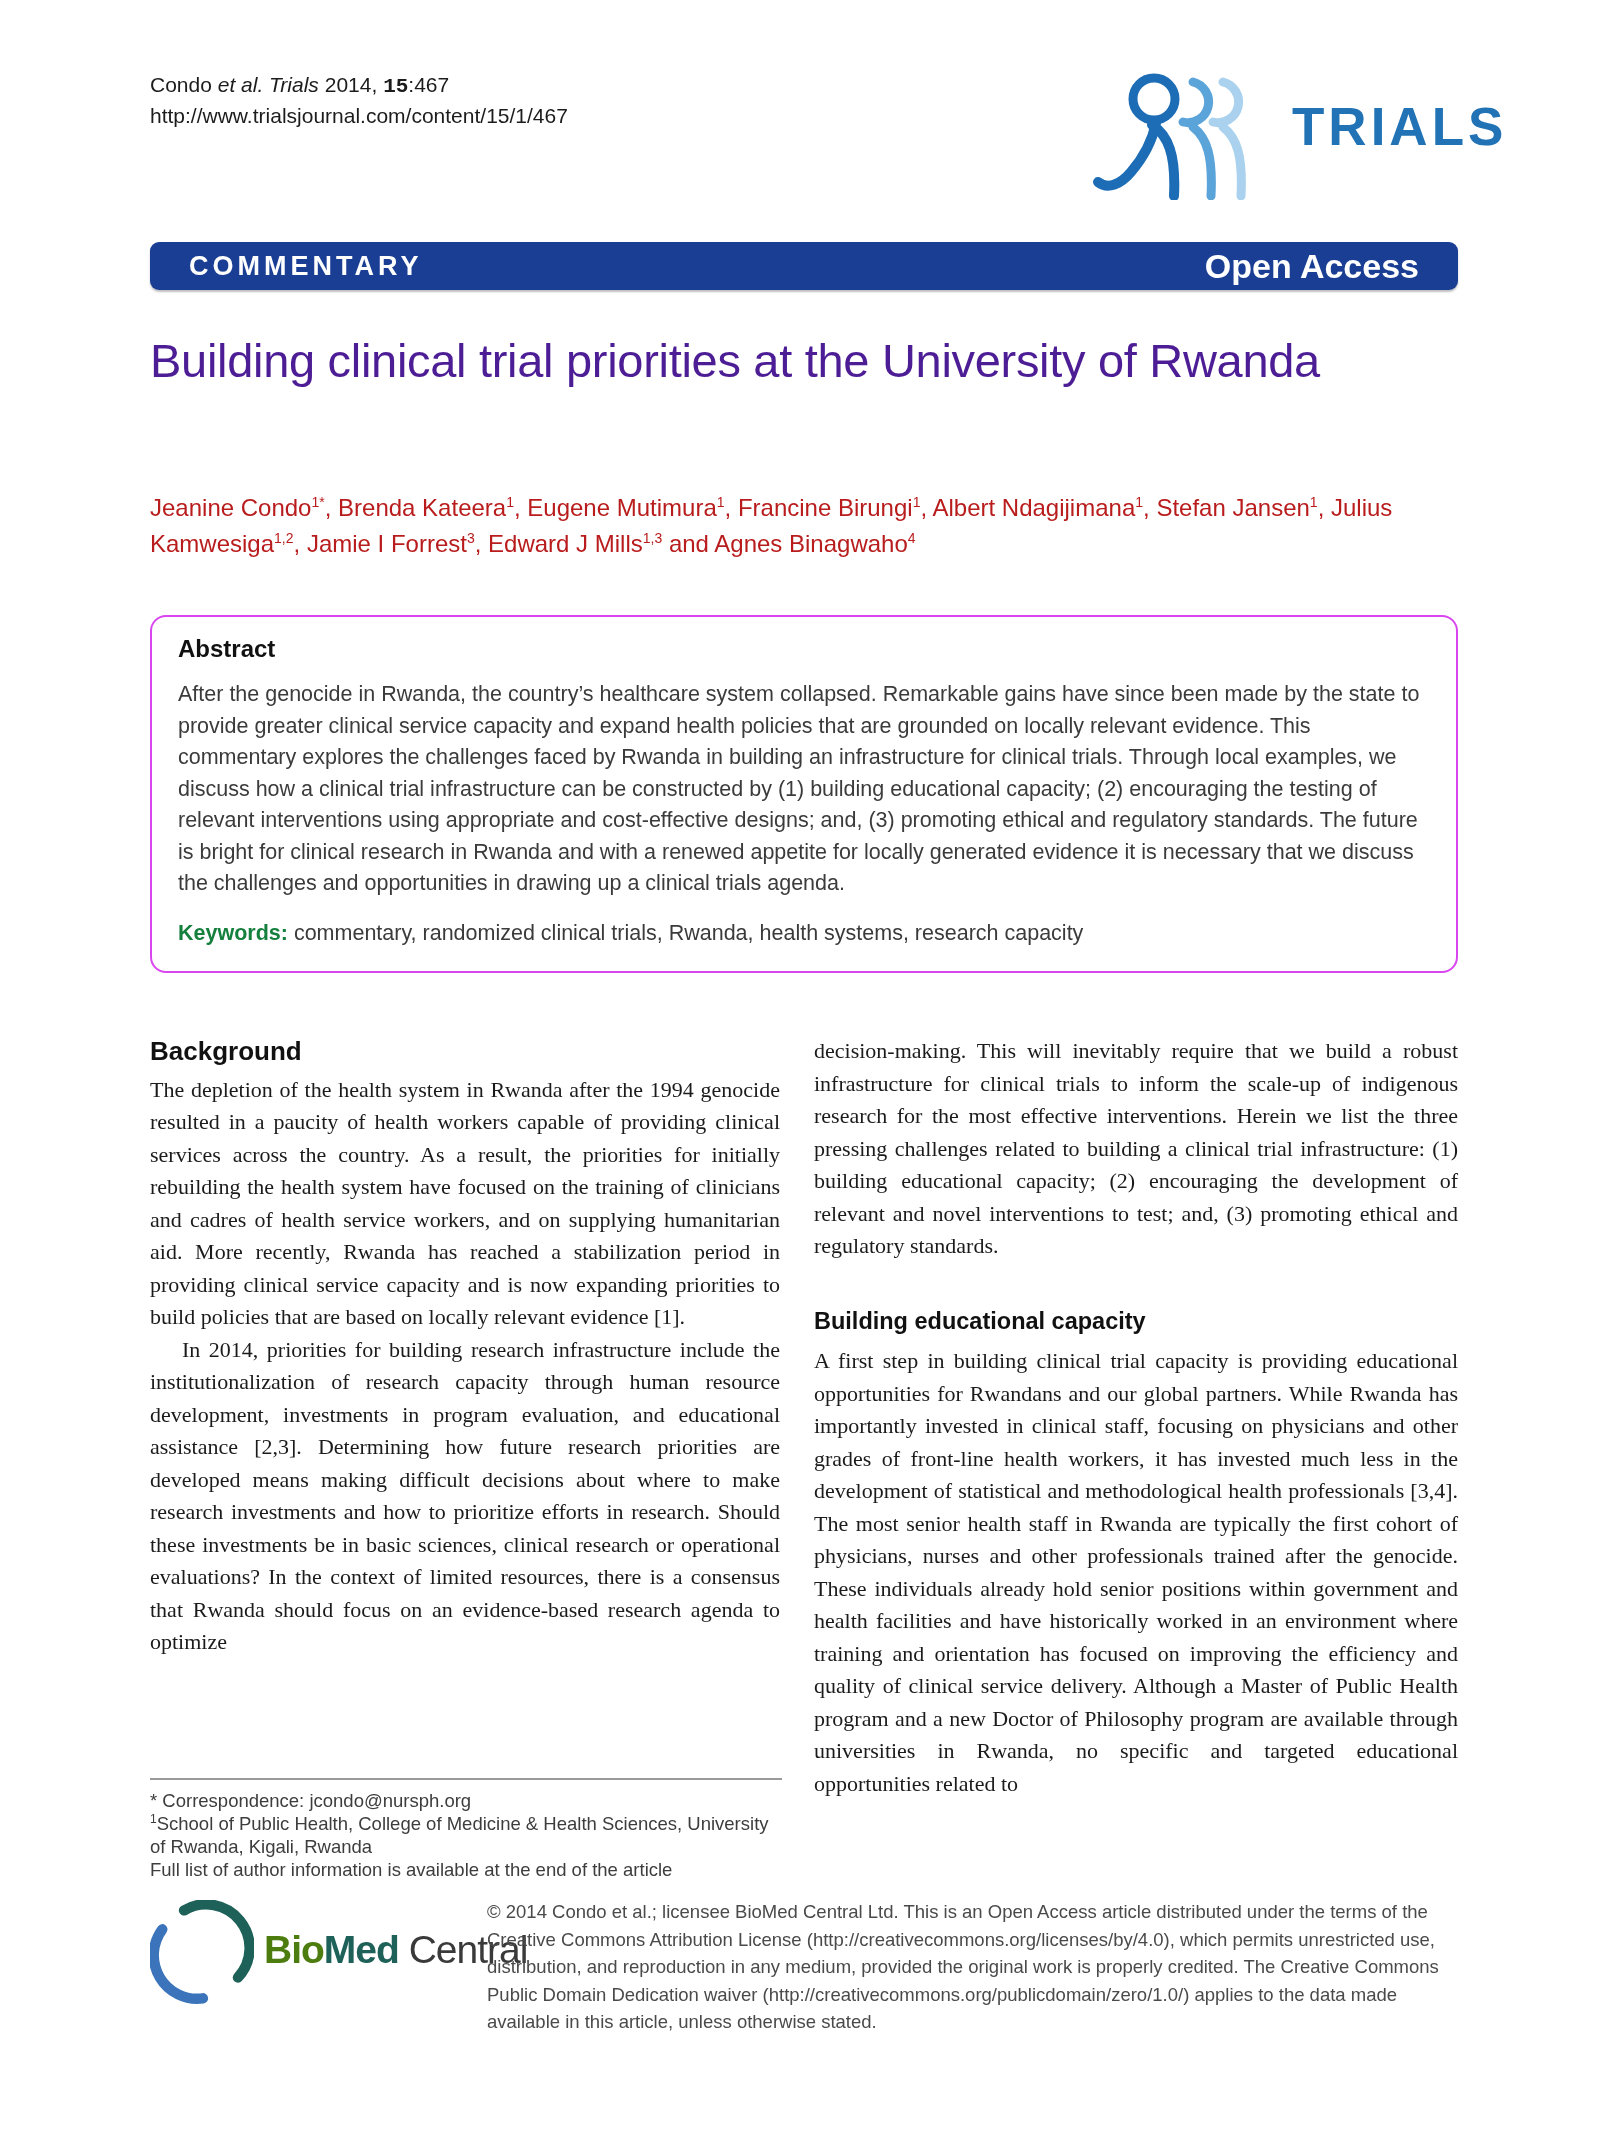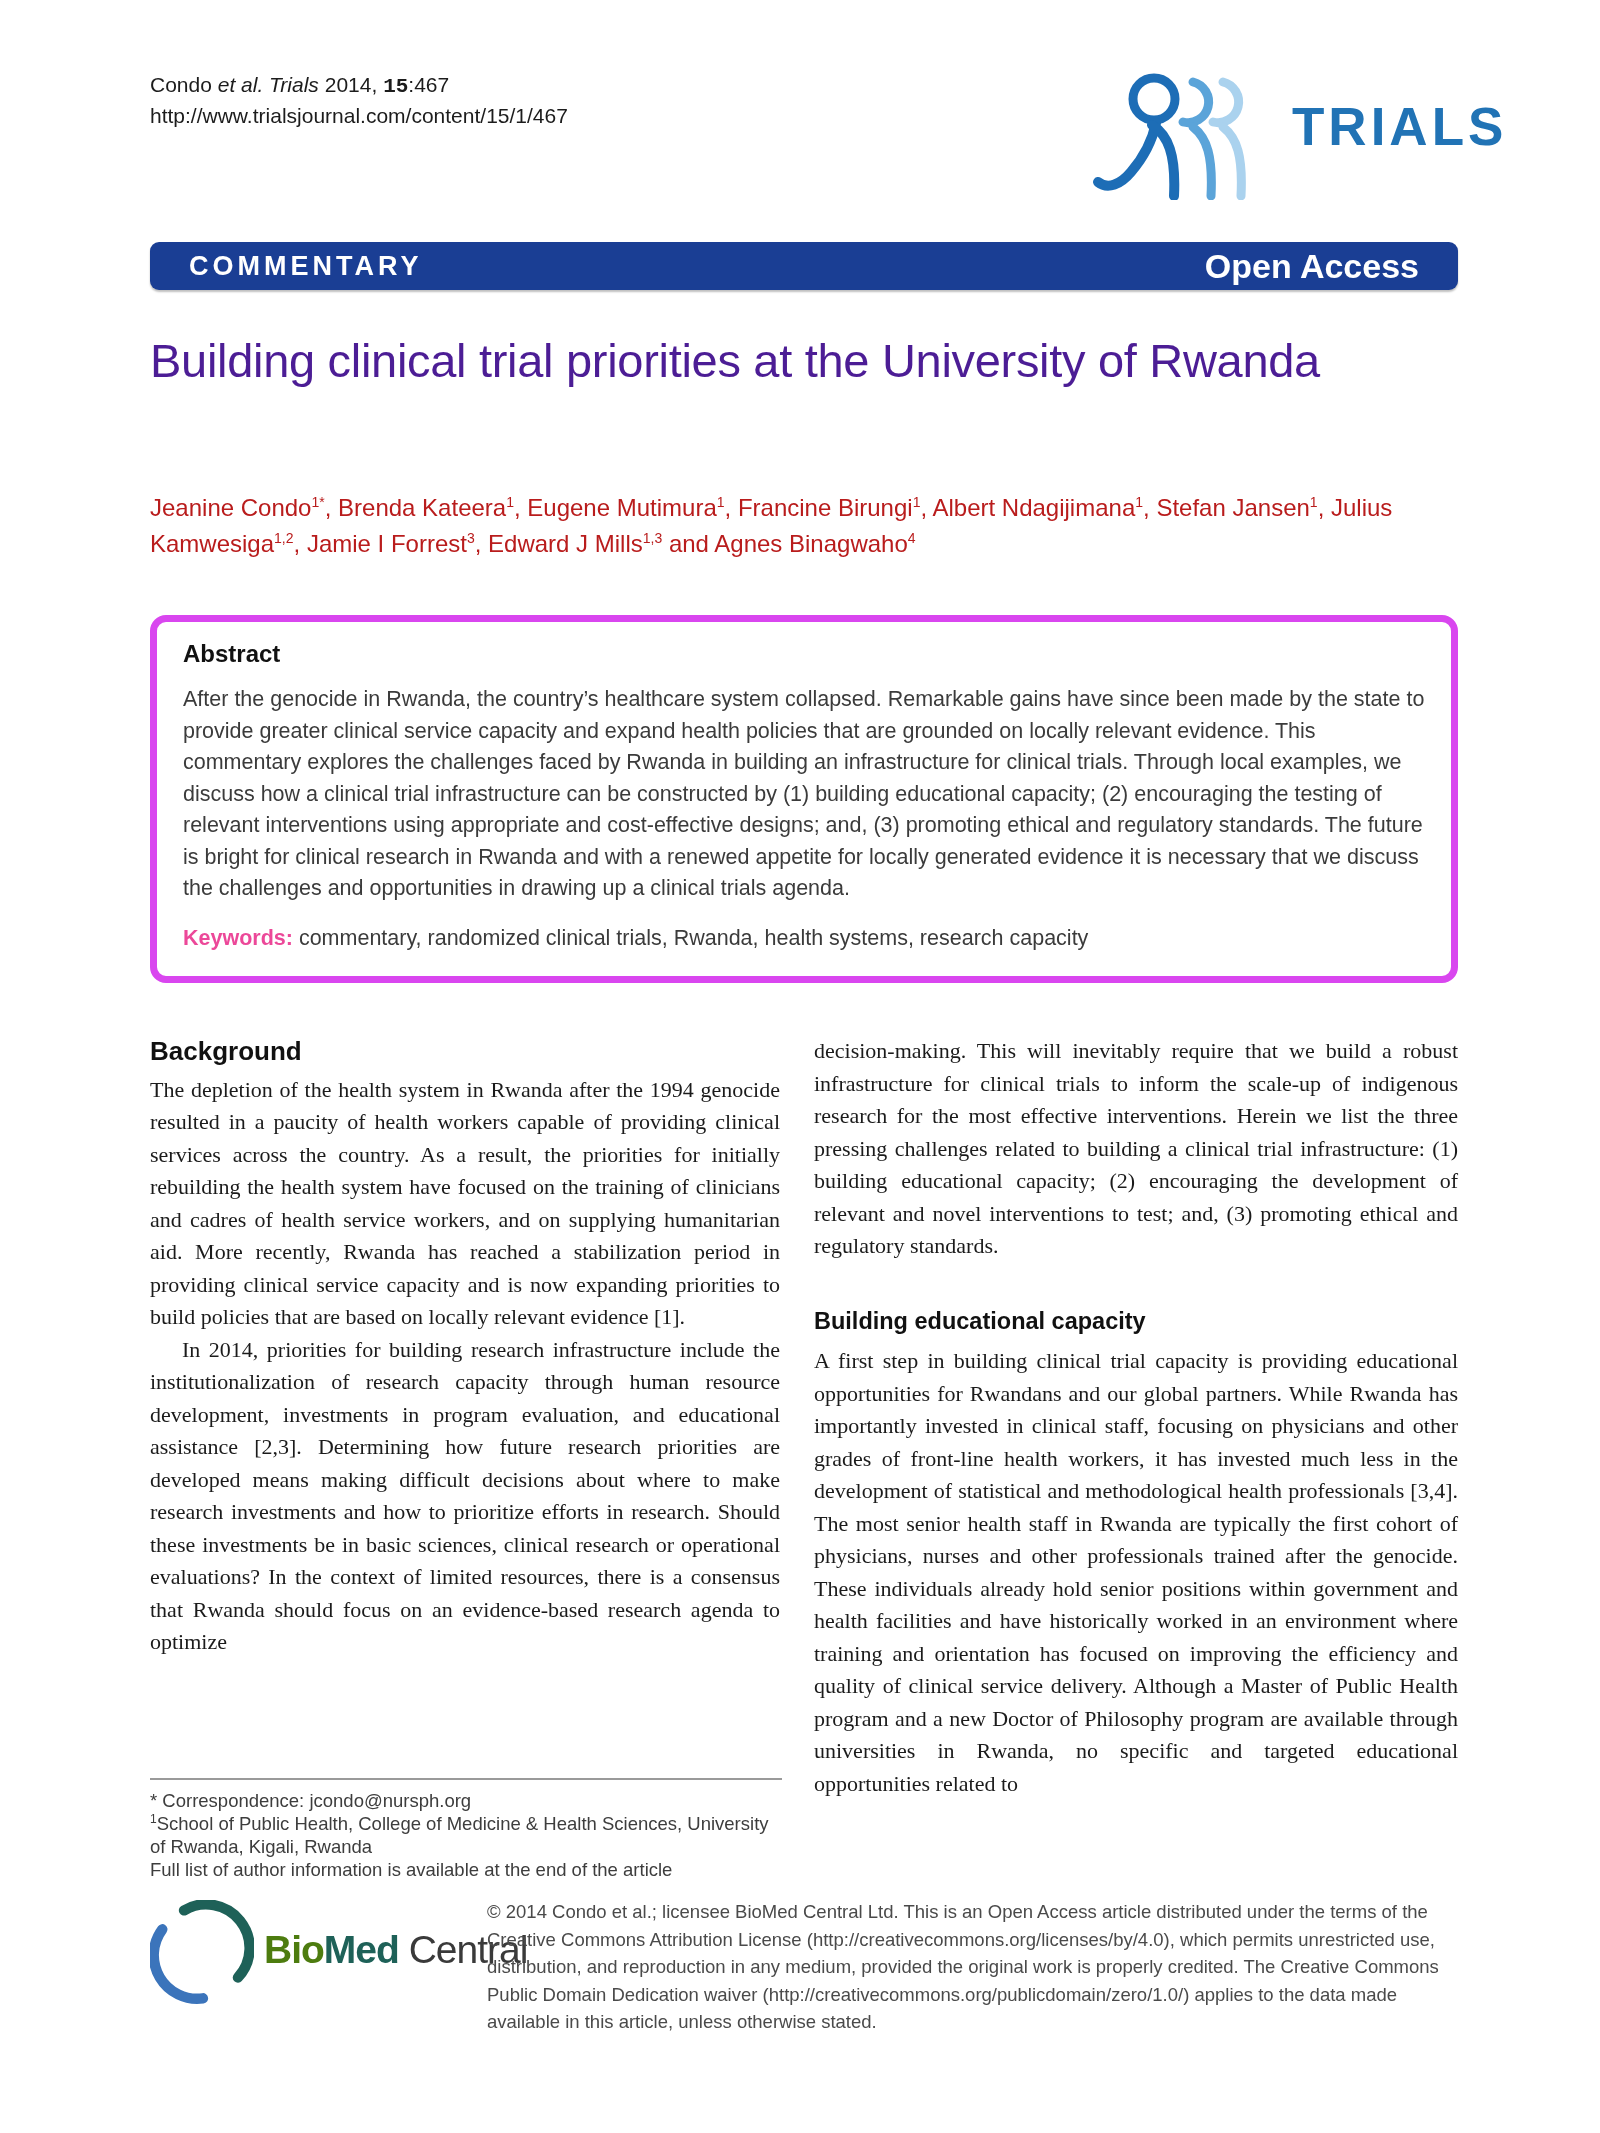--- a/index.html
+++ b/index.html
@@ -20,25 +20,25 @@
   .banner{position:absolute;left:150px;top:242px;width:1308px;height:48px;background:#1a3e94;border-radius:9px;display:flex;justify-content:space-between;align-items:center;padding:0 39px;box-sizing:border-box;color:#ffffff;box-shadow:0 2px 2px rgba(0,0,0,0.25);}
   .banner .kind{font-size:27px;font-weight:bold;letter-spacing:4px;}
   .banner .access{font-size:34px;font-weight:bold;}
 
   
   .title{position:absolute;left:150px;top:332px;width:1320px;font-size:47px;line-height:58px;color:#4c1d95;letter-spacing:-0.3px;}
   .authors{position:absolute;left:150px;top:490px;width:1320px;font-size:24px;line-height:36px;color:#b91c1c;}
   .authors sup{font-size:14px;}
 
   
-  .abstract-box{position:absolute;left:150px;top:615px;width:1308px;box-sizing:border-box;border:7px solid #d946ef;border-radius:16px;padding:18px 26px 22px 26px;}
+  .abstract-box{position:absolute;left:150px;top:615px;width:1308px;box-sizing:border-box;border:2px solid #d946ef;border-radius:16px;padding:18px 26px 22px 26px;}
   .abstract-box h2{margin:0 0 16px 0;font-size:24px;color:#111;}
   .abstract-box .abs-body{font-size:21.5px;line-height:31.5px;color:#3b3b3b;}
   .abstract-box .keywords{margin-top:18px;font-size:21.5px;line-height:31px;color:#3b3b3b;}
-  .abstract-box .keywords b{color:#ec4899;}
+  .abstract-box .keywords b{color:#15803d;}
 
   
   .columns{position:absolute;left:150px;top:1035px;width:1308px;display:flex;gap:34px;}
   .col{font-family:"Liberation Serif",serif;font-size:22px;line-height:32.5px;text-align:justify;color:#1b1b1b;}
   .col-left{width:630px;}
   .col-right{width:644px;}
   .col h3{font-family:"Liberation Sans",sans-serif;font-size:26px;margin:0 0 6px 0;color:#111;text-align:left;}
   .col h4{font-family:"Liberation Sans",sans-serif;font-size:23.5px;margin:42px 0 8px 0;color:#111;text-align:left;}
   .col p{margin:0;}
   .col .para-list p + p{text-indent:1.45em;}

